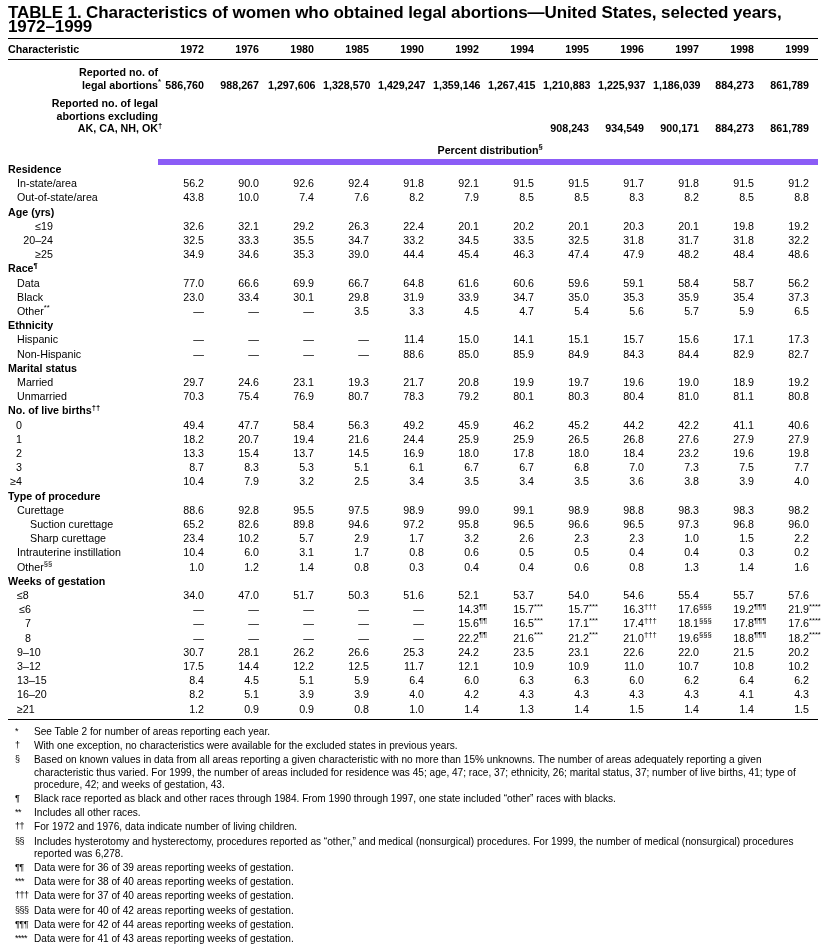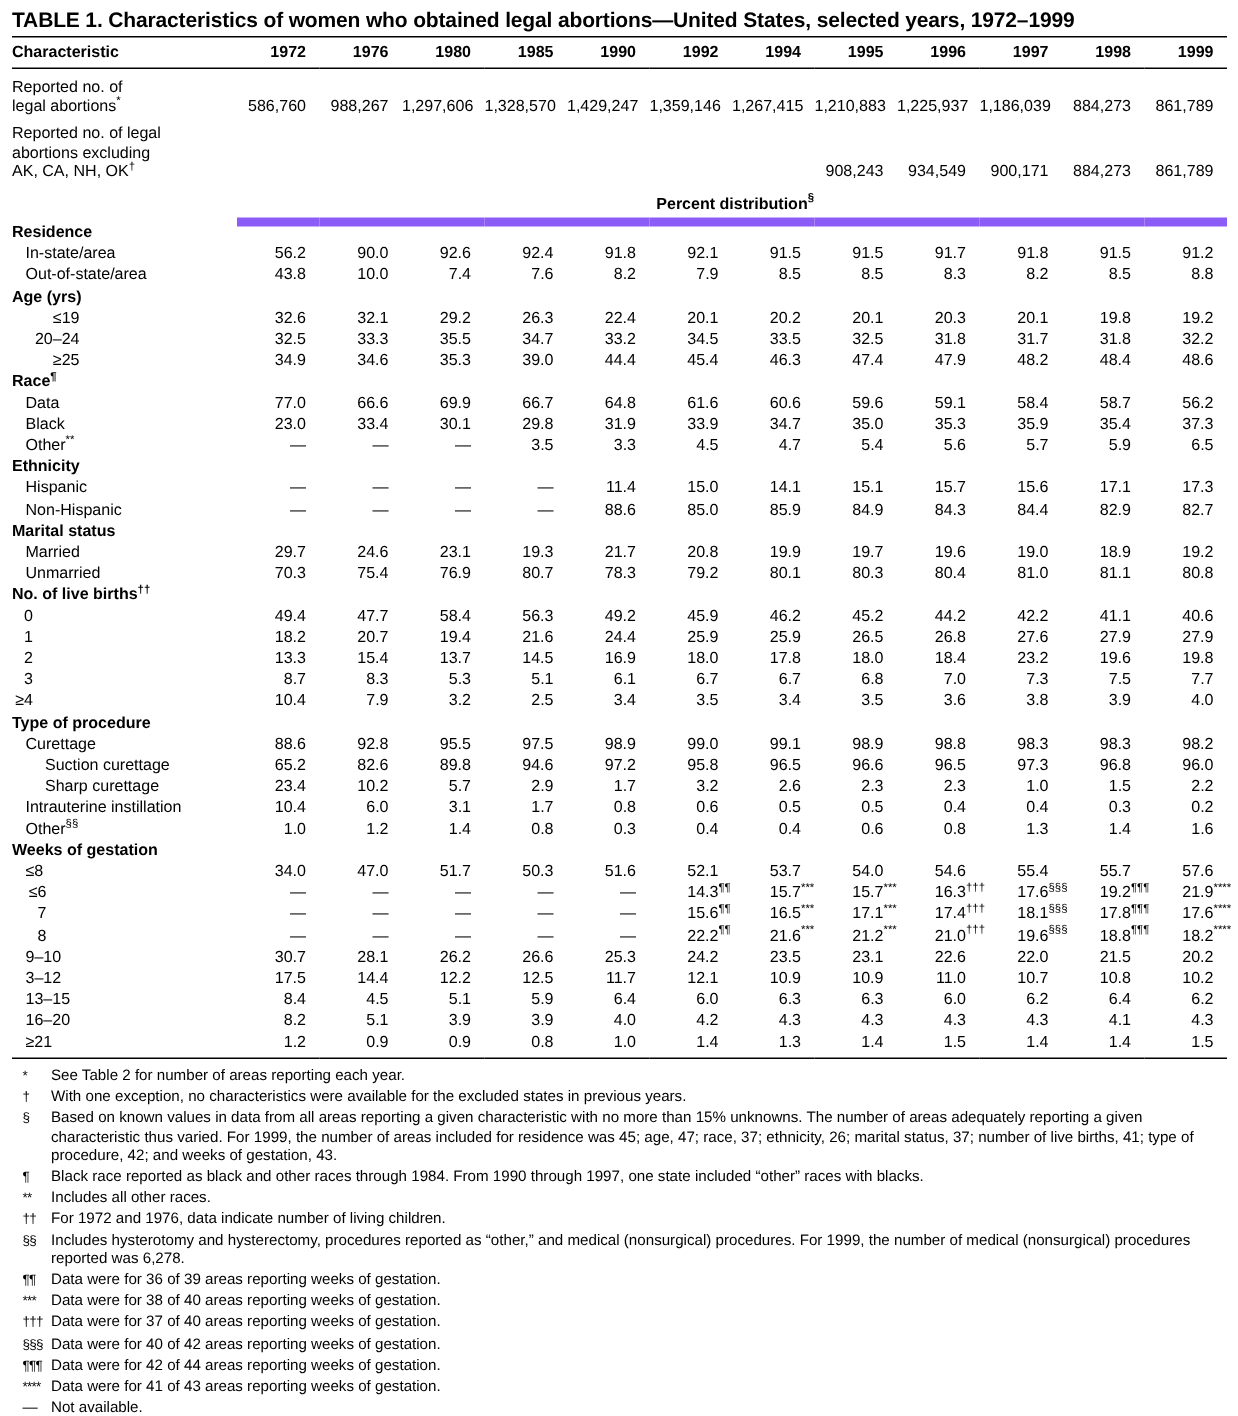--- a/index.html
+++ b/index.html
@@ -5,21 +5,21 @@
   html, body { margin:0; padding:0; background:#ffffff; }
   body {
     width:825px; height:944px; overflow:hidden;
     font-family:"Liberation Sans", "DejaVu Sans", sans-serif;
     color:#000;
     -webkit-font-smoothing:antialiased;
   }
   .page { padding:6px 7px 0 8px; }
 
   .title {
-    font-weight:bold; font-size:14px; line-height:14px;
+    font-weight:bold; font-size:17px; line-height:14px;
     letter-spacing:-0.1px;
     padding-bottom:4px;
     border-bottom:1.5px solid #000;
   }
 
   table {
     width:810px; table-layout:fixed; border-collapse:collapse;
     font-size:10.7px;
   }
   col.c0 { width:150px; }
@@ -37,22 +37,22 @@
     text-align:right; padding:0 9px 0 0;
     white-space:nowrap; line-height:14.2px;
     vertical-align:bottom; font-size:10.7px;
   }
   td.lbl { text-align:left; padding-left:0; padding-right:0; }
   td.lbl.i1 { padding-left:9px; }
   td.lbl.i2 { padding-left:22px; }
   tr.cat td.lbl { font-weight:bold; }
   .stub { display:inline-block; text-align:right; }
 
-  tr.count td { padding-top:6px; padding-bottom:6px; line-height:12.6px; }
-  tr.count td.lbl { font-weight:normal; }
+  tr.count td { padding-top:6px; padding-bottom:6px; line-height:12.6px;font-weight:bold; }
+  tr.count td.lbl { font-weight:bold;text-align:right; }
   tr.count2 td { padding-top:0; padding-bottom:5px; }
 
   td.pdist {
     text-align:center; font-weight:bold;
     padding:4px 0 3px 0; line-height:12px;
     border-bottom:6px solid #8b5cf6;
   }
   td.nob { border-bottom:none; }
 
   tr.lastrow td { border-bottom:1px solid #000; padding-bottom:3px; }

